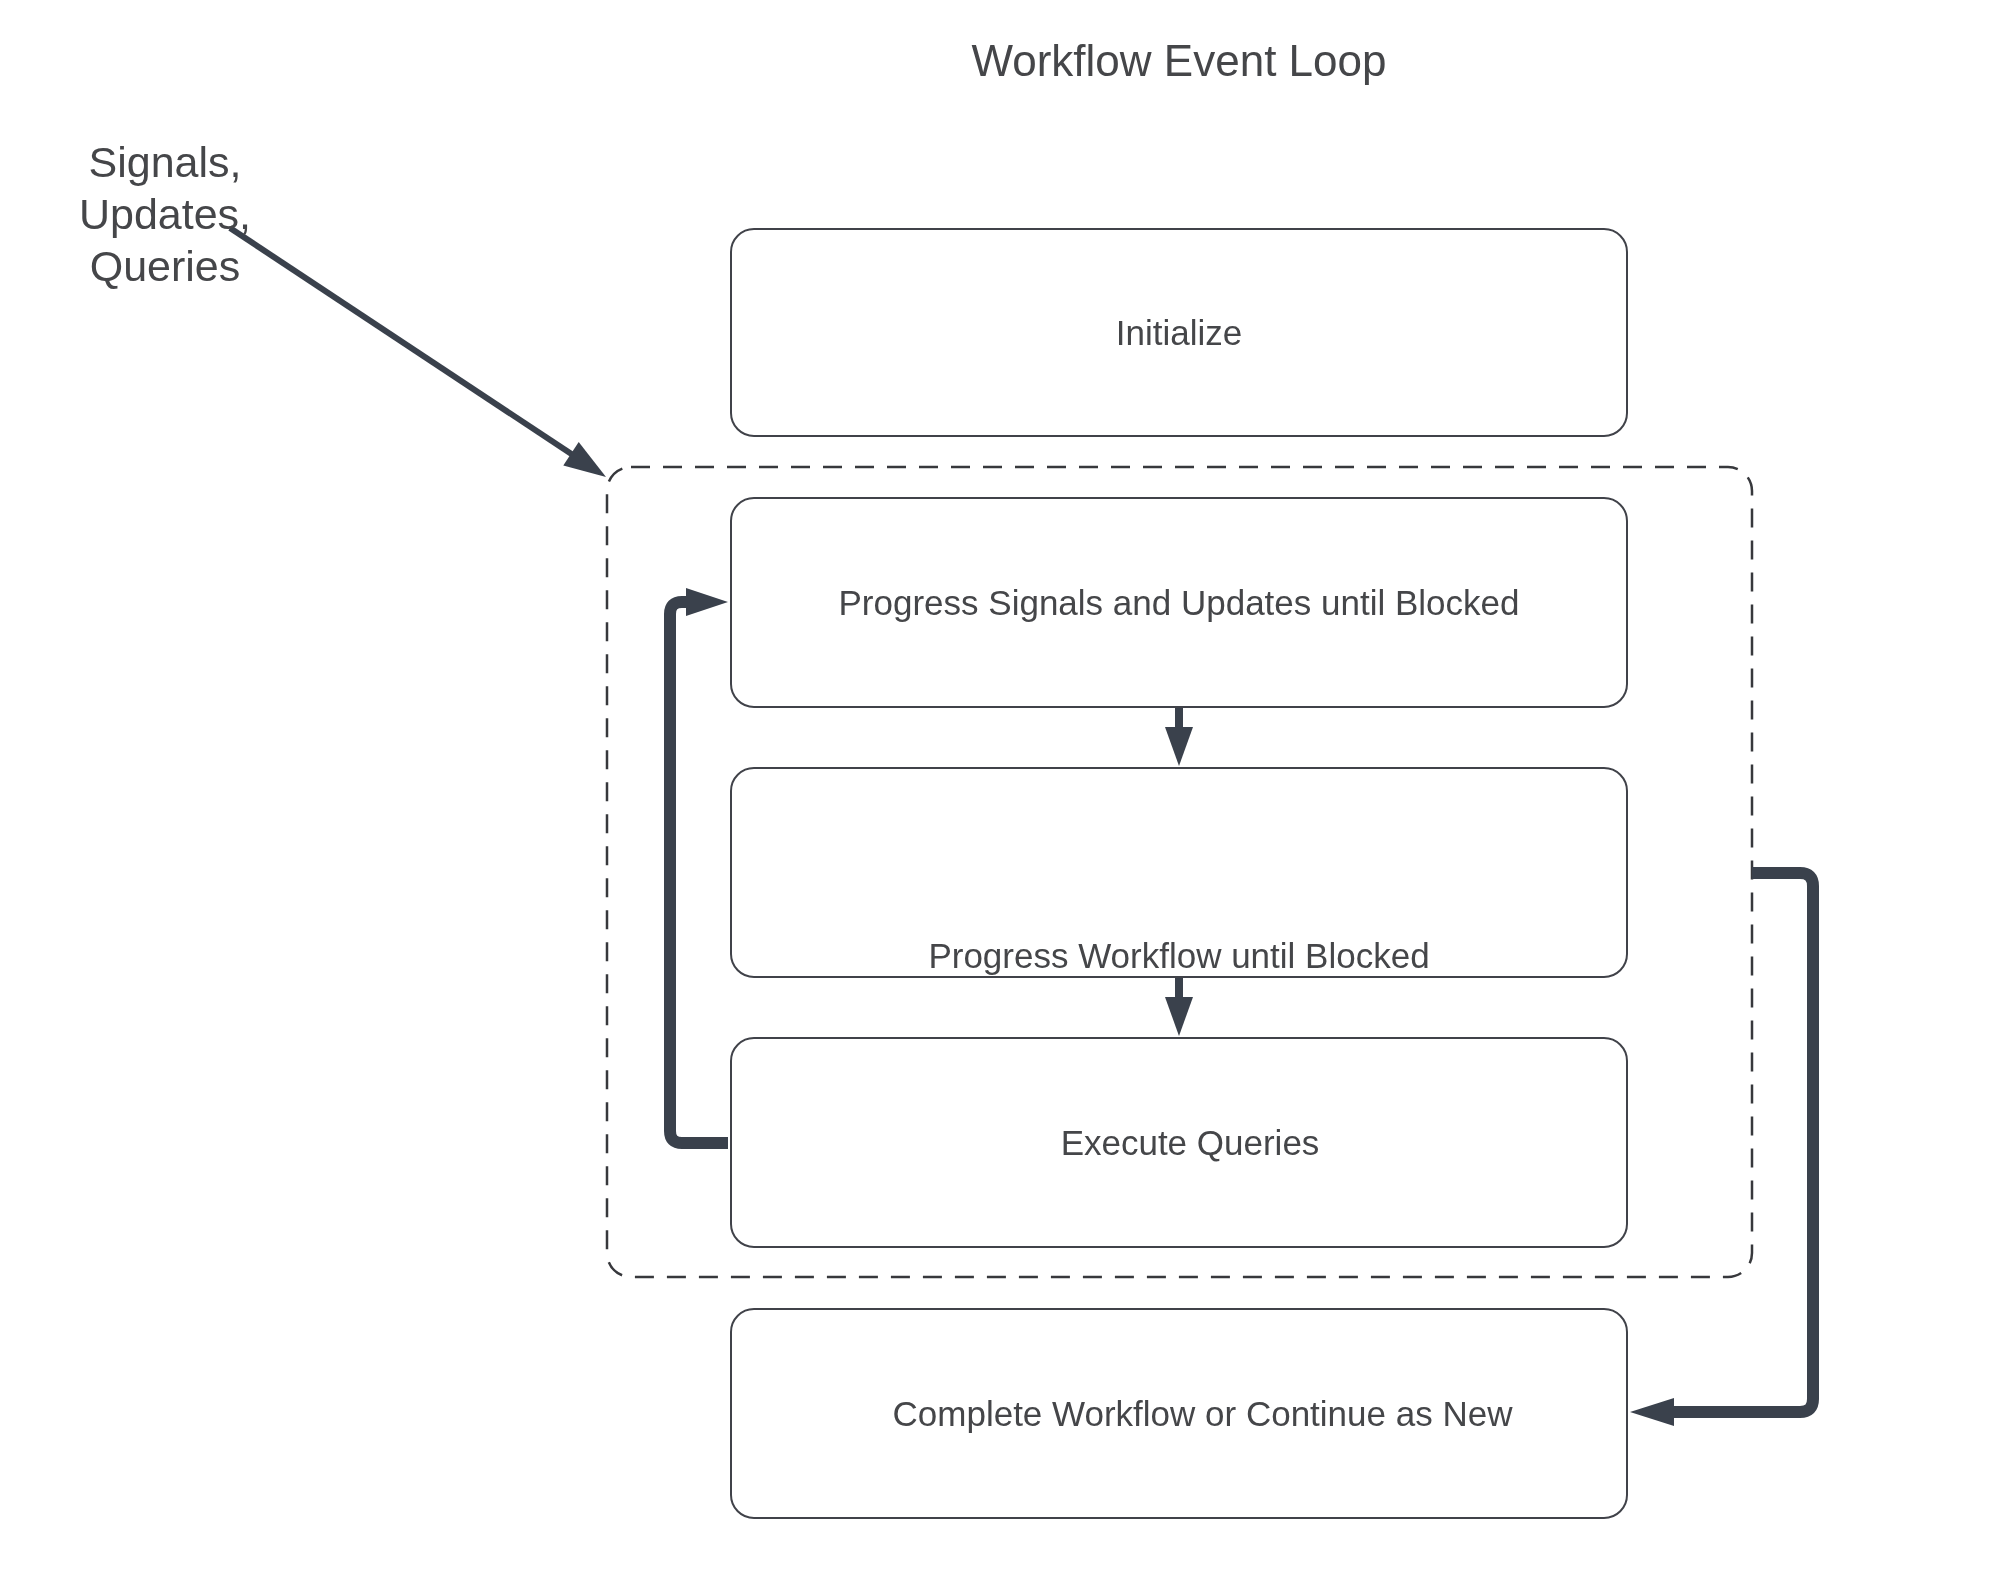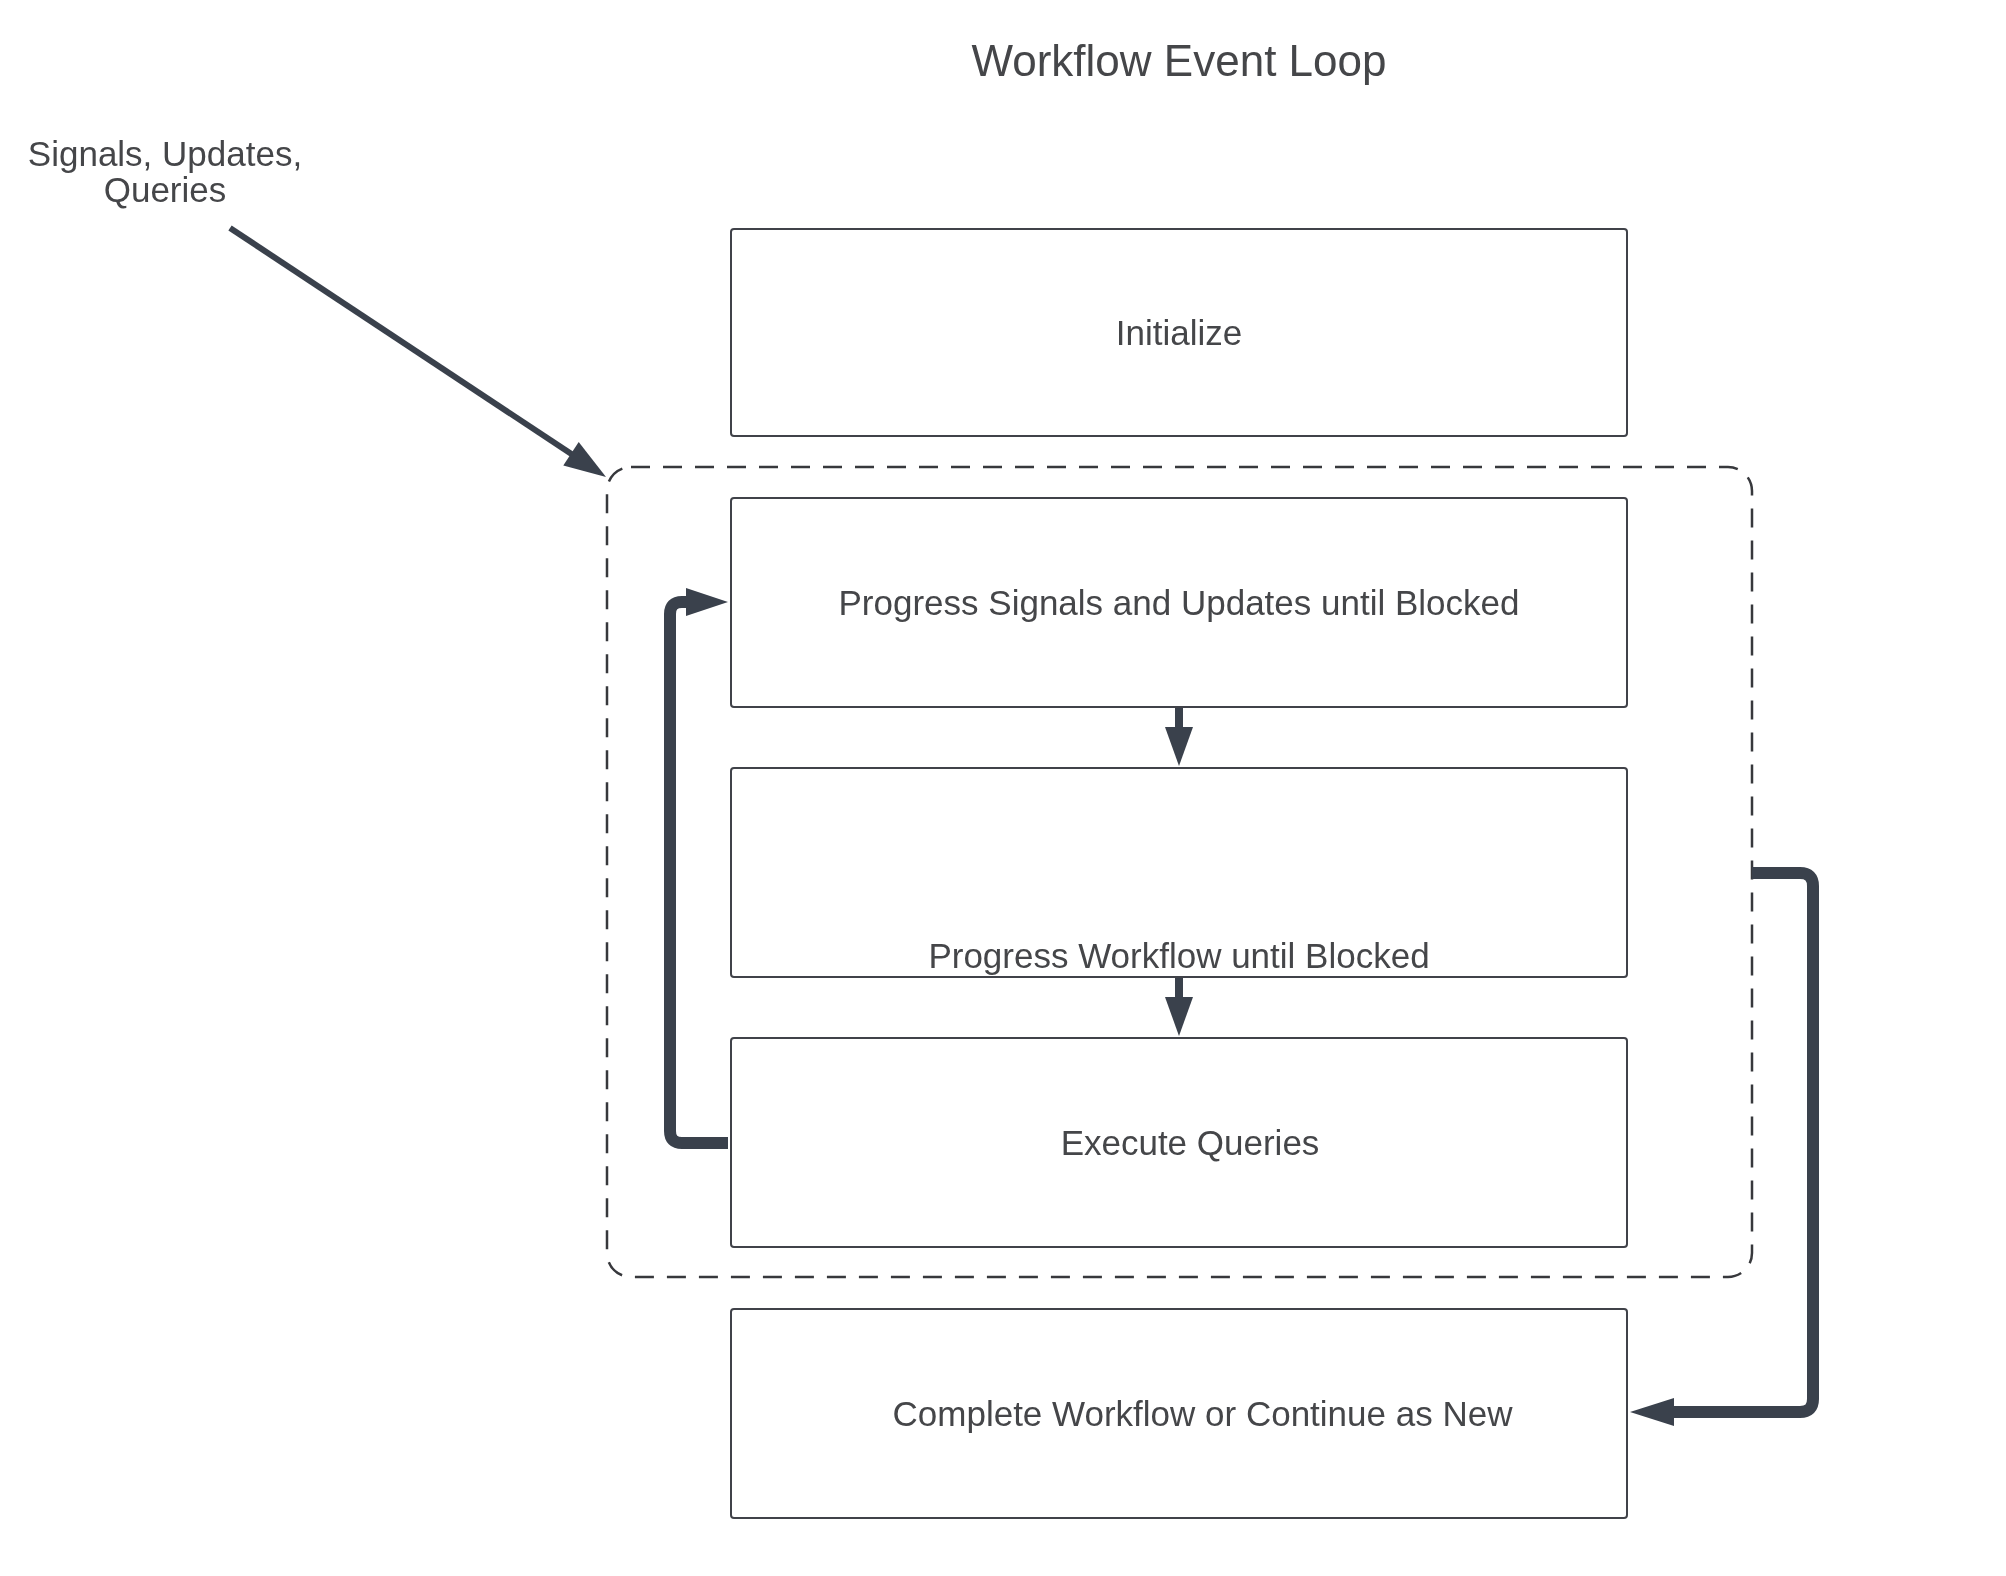--- a/index.html
+++ b/index.html
@@ -28,31 +28,31 @@
     text-align: center;
     font-size: 44px;
     color: var(--color-text);
   }
   .external-label {
     position: absolute;
     left: 20px;
     top: 136px;
     width: 290px;
     text-align: center;
-    font-size: 35px;
-    line-height: 36px;
+    font-size: 43px;
+    line-height: 52px;
     white-space: pre-line;
     color: var(--color-text);
   }
   .node {
     position: absolute;
     left: 730px;
     width: 898px;
     border: 2px solid var(--color-border);
-    border-radius: 4px;
+    border-radius: 24px;
     background: var(--color-background);
     display: flex;
     align-items: center;
     justify-content: center;
     text-align: center;
     font-size: 35px;
     color: var(--color-text);
   }
   .node-initialize { top: 228px; height: 209px; }
   .node-progress-signals { top: 497px; height: 211px; }

